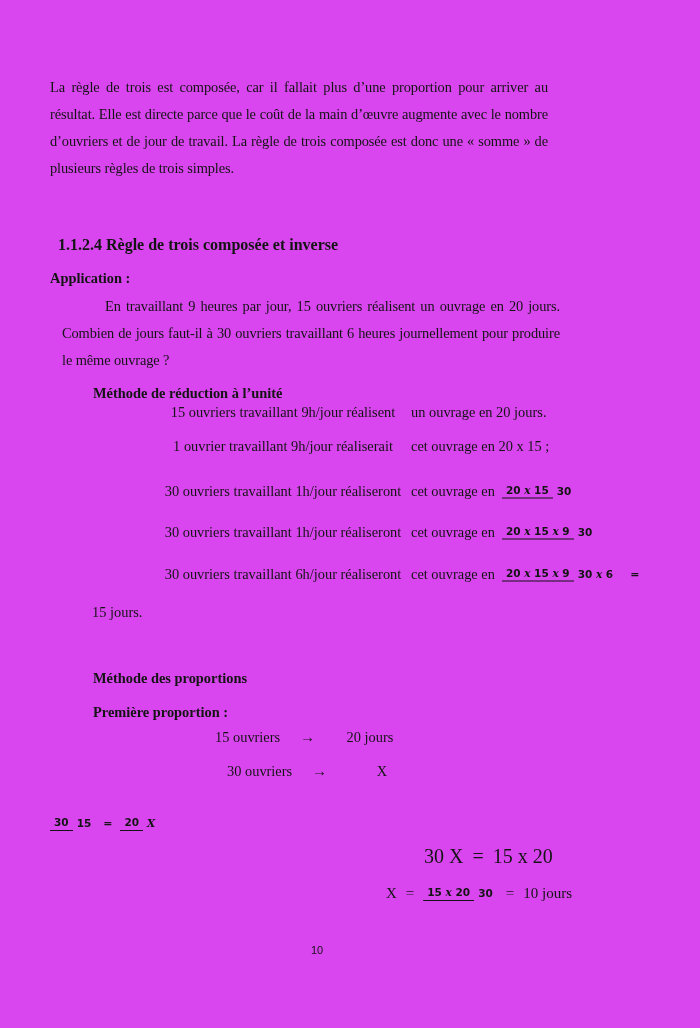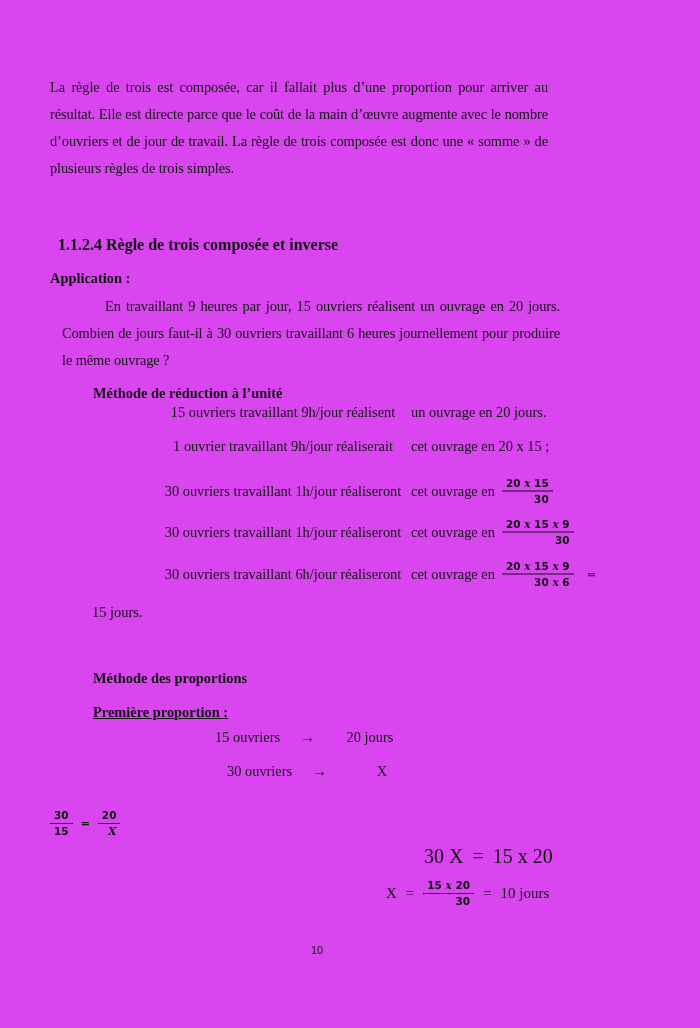--- a/index.html
+++ b/index.html
@@ -29,24 +29,24 @@
     text-align:center;top:50%;transform:translateY(-50%);
     white-space:nowrap;
   }
   .redrow .col-right{
     position:absolute;left:382px;top:50%;transform:translateY(-50%);
     display:flex;align-items:center;gap:7px;white-space:nowrap;
   }
 
   
   .frac{
-    display:inline-flex;flex-direction:column;
+    display:inline-flex;flex-direction:row;
     text-align:center;vertical-align:middle;
     font-family:"DejaVu Sans", sans-serif;
-    font-weight:bold;font-size:10.5px;line-height:13px;align-items:flex-end;
+    font-weight:bold;font-size:10.5px;line-height:13px;
   }
   .frac .fnum{padding:0 4px 1px;border-bottom:1.3px solid #141414;}
   .frac .fden{padding:1px 4px 0;}
   .mx i{font-style:italic;font-family:"DejaVu Serif", serif;}
   .meq{
     font-family:"DejaVu Sans", sans-serif;
     font-weight:bold;font-size:11px;
   }
 
   
@@ -118,21 +118,21 @@
         <span class="fden mx">30 <i>x</i> 6</span>
       </span>
       <span class="meq" style="margin-left:6px;">=</span>
     </span>
   </div>
 
   <div class="abs" style="left:92px;top:596px;">15 jours.</div>
 
   <div class="abs bold" style="left:93px;top:662px;">Méthode des proportions</div>
 
-  <div class="abs bold" style="left:93px;top:696px;text-decoration:underline;">Première proportion :</div>
+  <div class="abs bold" style="left:93px;top:696px;">Première proportion :</div>
 
   <div class="proprow" style="top:729px;">
     <span class="p-left">15 ouvriers</span>
     <span class="p-arrow">→</span>
     <span class="p-right">20 jours</span>
   </div>
 
   <div class="proprow" style="top:763px;margin-left:12px;">
     <span class="p-left">30 ouvriers</span>
     <span class="p-arrow">→</span>

